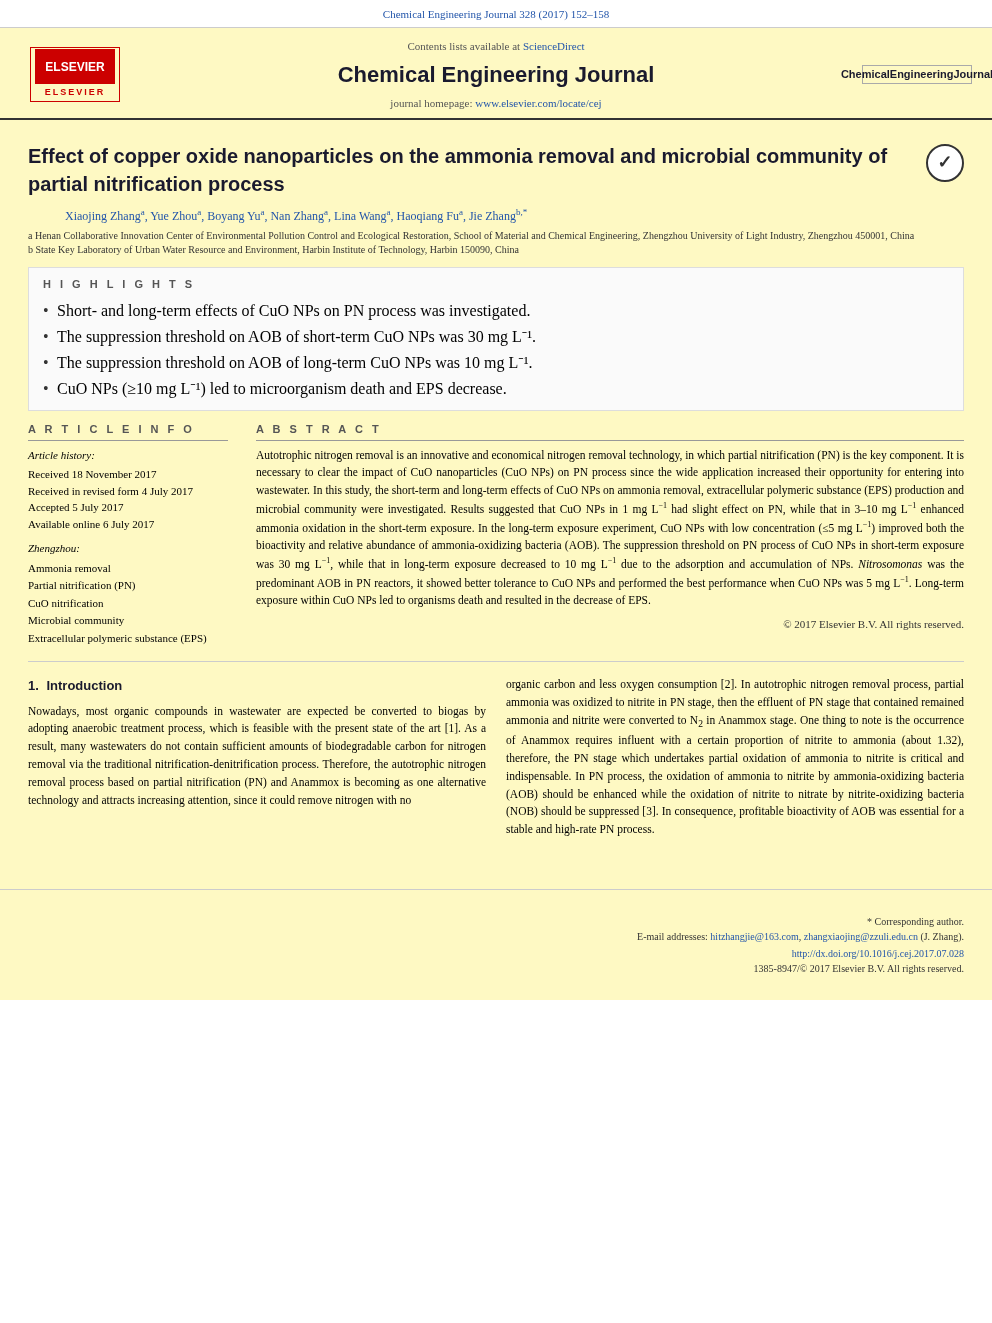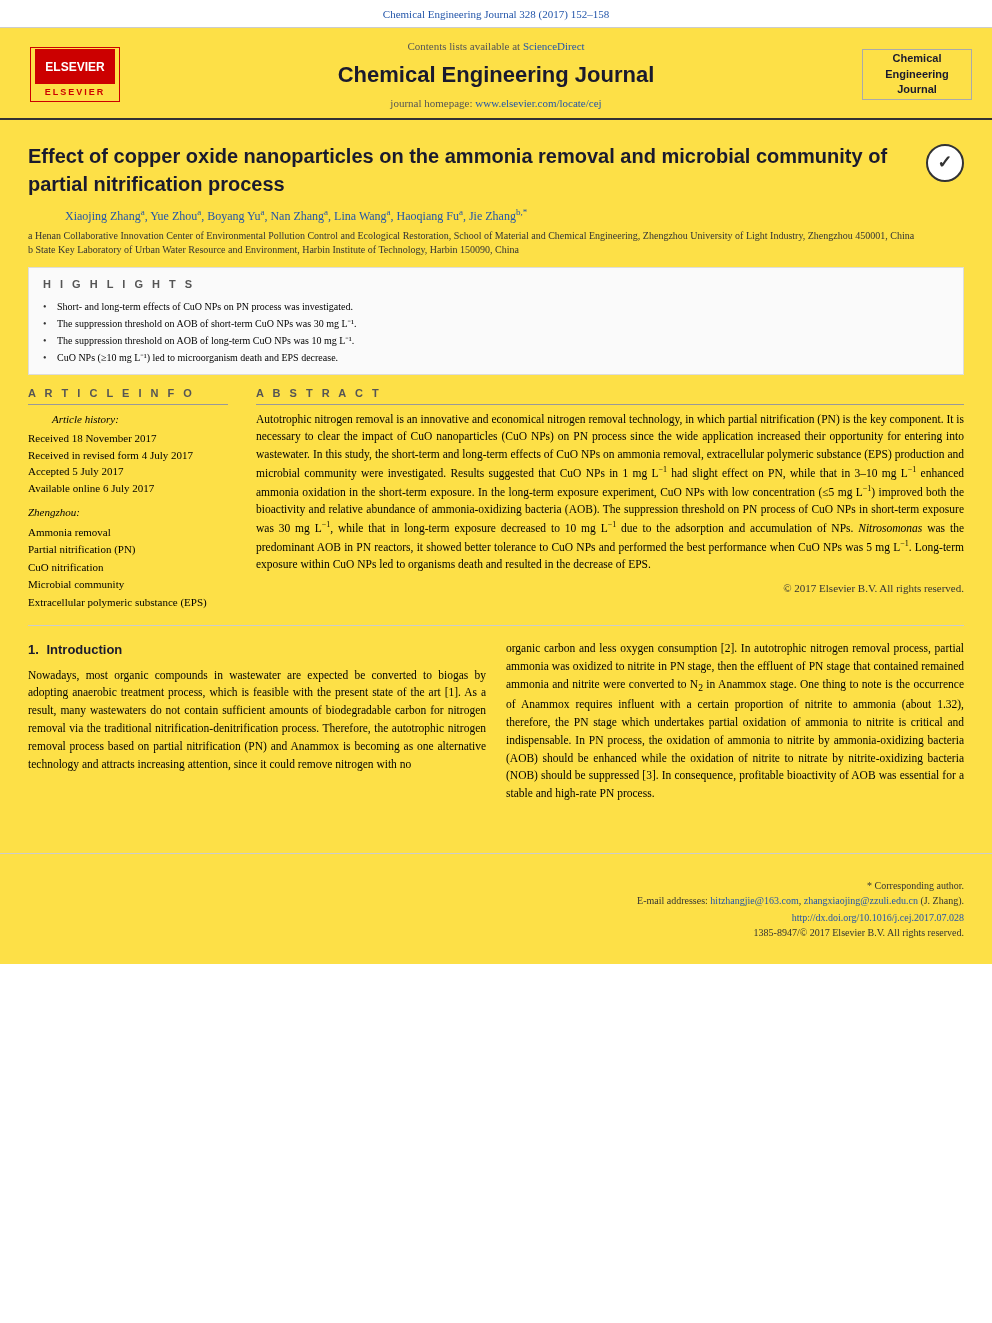--- a/index.html
+++ b/index.html
@@ -7,21 +7,21 @@
       font-family: 'Times New Roman', Times, serif;
       background: #fff;
       color: #000;
       width: 992px;
       min-height: 1323px;
       font-size: 13px;
       line-height: 1.5;
     }
     .page {
       width: 992px;
-      background: #fde047;
+      background: #fef9c3;
       padding: 0;
     }
     
     .top-banner {
       background: #fff;
       border-bottom: 1px solid #ccc;
       text-align: center;
       padding: 6px 0 4px 0;
       font-size: 11px;
       color: #2255aa;
@@ -92,21 +92,21 @@
     .journal-homepage {
       font-size: 11px;
       color: #555;
     }
     .journal-homepage span.link {
       color: #2255aa;
     }
     .header-right {
       width: 110px;
       display: flex;
-      flex-direction: column;
+      flex-direction: row;
       align-items: center;
       justify-content: center;
       border: 1px solid #aaa;
       padding: 1px 8px;
       font-size: 11px;
       font-family: Arial, sans-serif;
       text-align: center;
       color: #1a1a2e;
       font-weight: bold;
     }
@@ -181,21 +181,21 @@
       letter-spacing: 3px;
       color: #555;
       font-weight: bold;
       margin-bottom: 6px;
     }
     .highlights-list {
       list-style: none;
       padding: 0;
     }
     .highlights-list li {
-      font-size: 10px;
+      font-size: 16px;
       padding: 1px 0;
       padding-left: 14px;
       position: relative;
     }
     .highlights-list li::before {
       content: '•';
       position: absolute;
       left: 0;
       color: #333;
     }
@@ -222,21 +222,20 @@
       color: #555;
       font-weight: bold;
       border-bottom: 1px solid #999;
       padding-bottom: 2px;
       margin-bottom: 6px;
     }
     .article-history-title {
       font-style: italic;
       font-size: 11px;
       margin-bottom: 3px;
-      margin-left: 24px;
     }
     .article-history-item {
       font-size: 11px;
       line-height: 1.5;
     }
     .keywords-title {
       font-style: italic;
       font-size: 11px;
       margin-top: 8px;
       margin-bottom: 3px;

